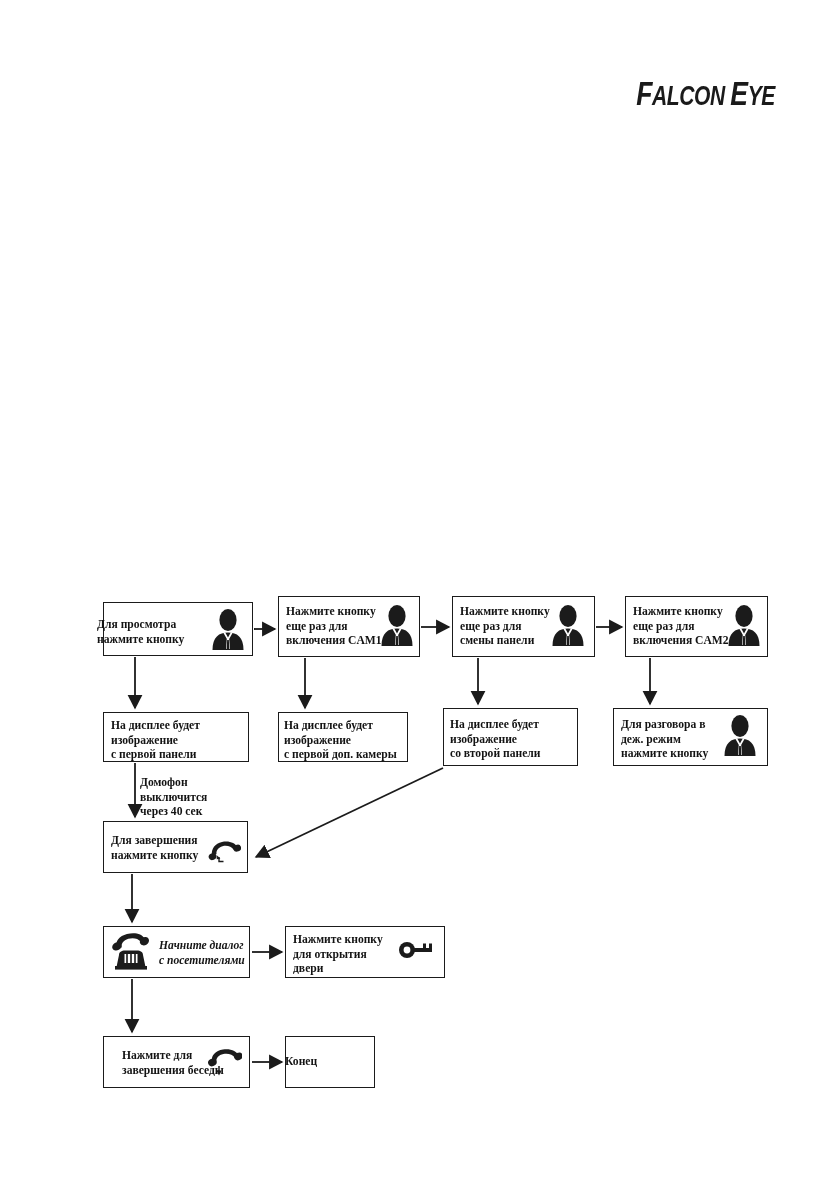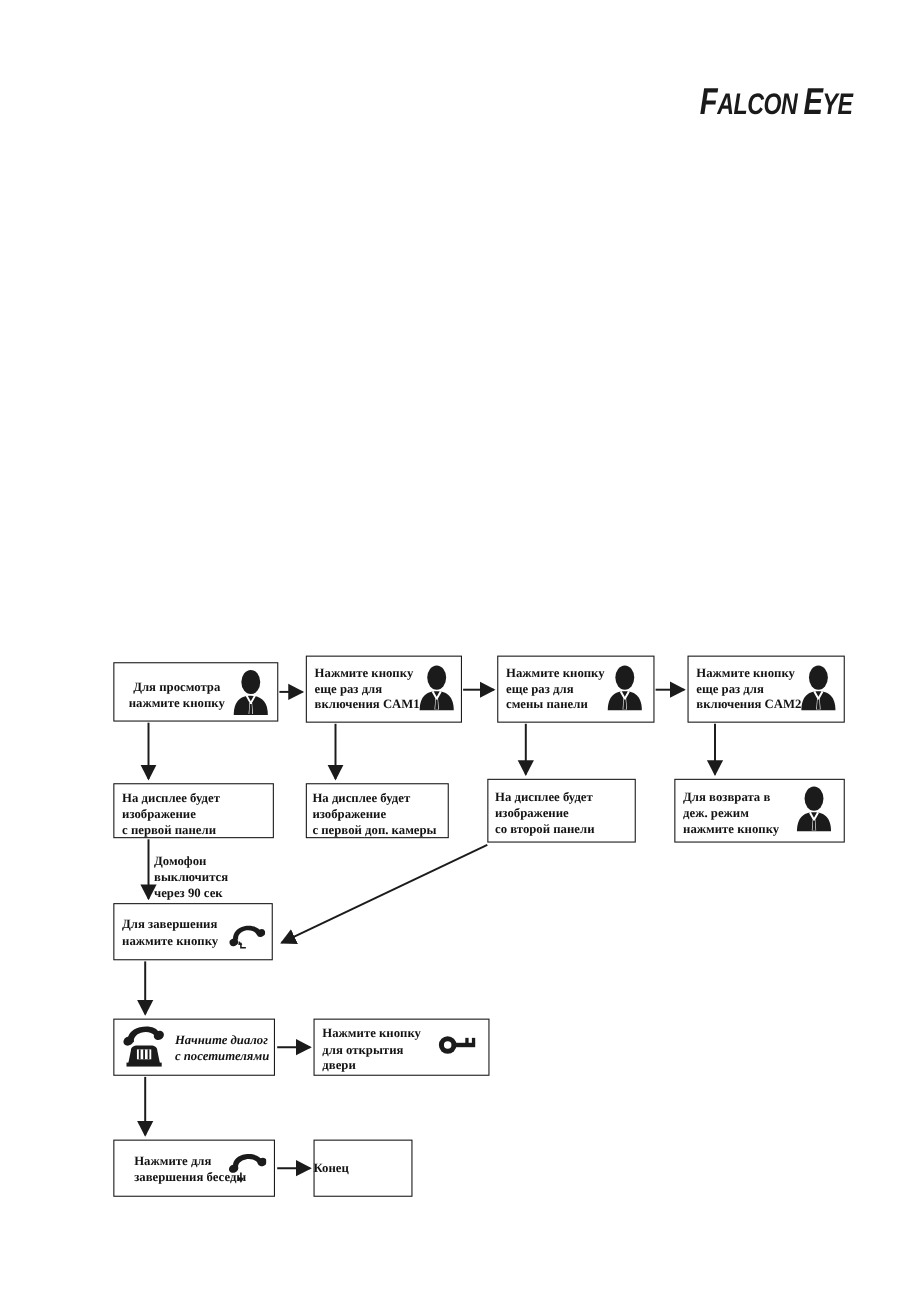--- a/index.html
+++ b/index.html
@@ -79,21 +79,21 @@
 </head>
 <body>
 
 <div id="page">
 
   <div id="brand">
     <span>F</span><span class="small">ALCON </span><span>E</span><span class="small">YE</span>
   </div>
 
   <div class="fc-box" style="left:103px;top:574px;width:150px;height:54px;"></div>
-  <div class="fc-text" style="left:117px;top:590px;text-align:center;">Для просмотра
+  <div class="fc-text" style="left:97px;top:590px;">Для просмотра
 нажмите кнопку</div>
   <div class="icon-holder" style="left:210px;top:580px;">
     <svg width="36" height="42" viewBox="0 0 36 42">
       <ellipse cx="18" cy="12" rx="8.6" ry="11" fill="#1b1b1b"></ellipse>
       <path d="M2.5 42 C2.5 29 9 24.5 18 24.5 C27 24.5 33.5 29 33.5 42 Z" fill="#1b1b1b"></path>
       <path d="M13.5 25 L18 33 L22.5 25 L21 24 L18 29.5 L15 24 Z" fill="#ffffff"></path>
       <path d="M16.8 31 L19.2 31 L20 41 L16 41 Z" fill="#ffffff"></path>
       <path d="M17.2 32 L18.8 32 L19.4 41 L16.6 41 Z" fill="#1b1b1b"></path>
     </svg>
   </div>
@@ -149,36 +149,36 @@
   <div class="fc-text" style="left:284px;top:691px;">На дисплее будет
 изображение
 с первой доп. камеры</div>
 
   <div class="fc-box" style="left:443px;top:680px;width:135px;height:58px;"></div>
   <div class="fc-text" style="left:450px;top:690px;">На дисплее будет
 изображение
 со второй панели</div>
 
   <div class="fc-box" style="left:613px;top:680px;width:155px;height:58px;"></div>
-  <div class="fc-text" style="left:621px;top:690px;">Для возврата в
+  <div class="fc-text" style="left:621px;top:690px;">Для разговора в
 деж. режим
 нажмите кнопку</div>
   <div class="icon-holder" style="left:722px;top:686px;">
     <svg width="36" height="42" viewBox="0 0 36 42">
       <ellipse cx="18" cy="12" rx="8.6" ry="11" fill="#1b1b1b"></ellipse>
       <path d="M2.5 42 C2.5 29 9 24.5 18 24.5 C27 24.5 33.5 29 33.5 42 Z" fill="#1b1b1b"></path>
       <path d="M13.5 25 L18 33 L22.5 25 L21 24 L18 29.5 L15 24 Z" fill="#ffffff"></path>
       <path d="M16.8 31 L19.2 31 L20 41 L16 41 Z" fill="#ffffff"></path>
       <path d="M17.2 32 L18.8 32 L19.4 41 L16.6 41 Z" fill="#1b1b1b"></path>
     </svg>
   </div>
 
   <div class="note" style="left:140px;top:748px;">Домофон
 выключится
-через 90 сек</div>
+через 40 сек</div>
 
   <div class="fc-box" style="left:103px;top:793px;width:145px;height:52px;"></div>
   <div class="fc-text" style="left:111px;top:806px;">Для завершения
 нажмите кнопку</div>
   <div class="icon-holder" style="left:207px;top:810px;">
     <svg width="34" height="26" viewBox="0 0 34 26">
       <path d="M5 17 C4 11 8 5.5 15 4 C22 2.5 28.5 5 30 9 L26.5 11.5 C24.5 8.5 20 7 15.5 8.2 C11.5 9.3 9 12.5 9.5 16 Z" fill="#1b1b1b"></path>
       <ellipse cx="5.6" cy="18.6" rx="4" ry="3.4" fill="#1b1b1b" transform="rotate(-22 5.6 18.6)"></ellipse>
       <ellipse cx="30.2" cy="10.2" rx="4" ry="3.4" fill="#1b1b1b" transform="rotate(-22 30.2 10.2)"></ellipse>
       <path d="M12 19 L12 23.5 L16.5 23.5" stroke="#1b1b1b" stroke-width="1.4" fill="none"></path>

